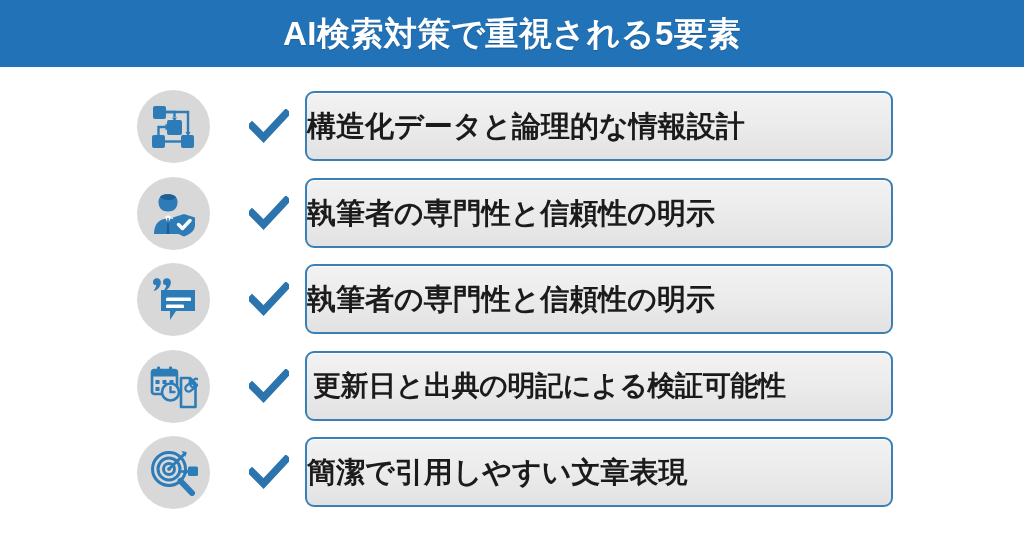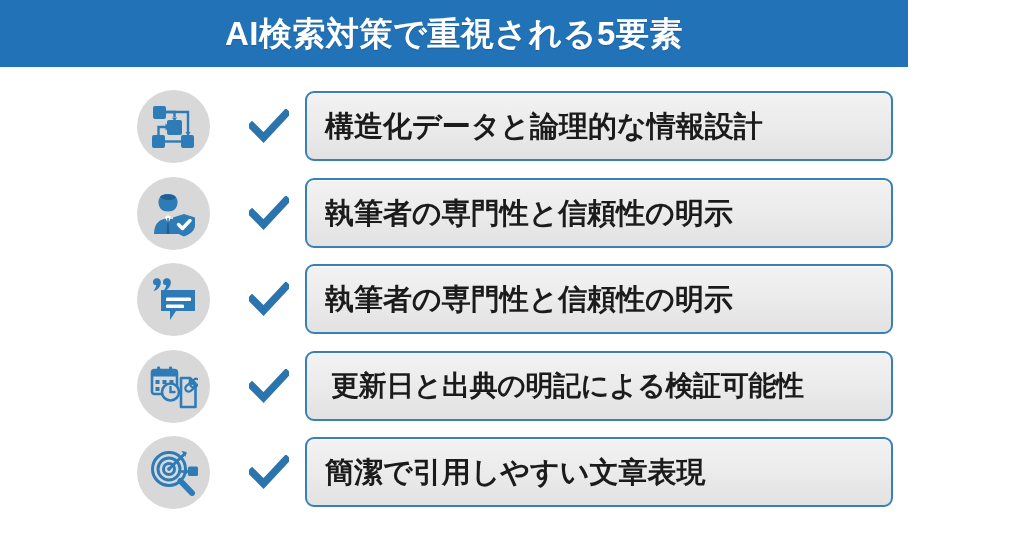--- a/index.html
+++ b/index.html
@@ -13,21 +13,21 @@
     font-family: "Liberation Sans", "DejaVu Sans", sans-serif;
     overflow: hidden;
     position: relative;
   }
 
   
   .header-bar {
     position: absolute;
     left: 0;
     top: 0;
-    width: 908px;
+    width: 1024px;
     height: 67px;
     background: #2272b8;
     display: flex;
     align-items: center;
     justify-content: center;
     box-sizing: border-box;
   }
   .header-title {
     color: #ffffff;
     font-size: 33px;
@@ -95,21 +95,20 @@
     left: 305px;
     top: 3px;
     width: 588px;
     height: 70px;
     box-sizing: border-box;
     border: 2.5px solid #3a7fb5;
     border-radius: 9px;
     background: linear-gradient(180deg, #f2f2f2 0%, #ececec 45%, #e2e2e2 100%);
     display: flex;
     align-items: center;
-    padding-left: 18px;
     box-shadow: inset 0 1px 0 rgba(255,255,255,0.85);
   }
   .text-box-label {
     font-size: 29px;
     font-weight: bold;
     color: #1b1b1b;
     line-height: 1;
     white-space: nowrap;
     letter-spacing: 0px;
   }

